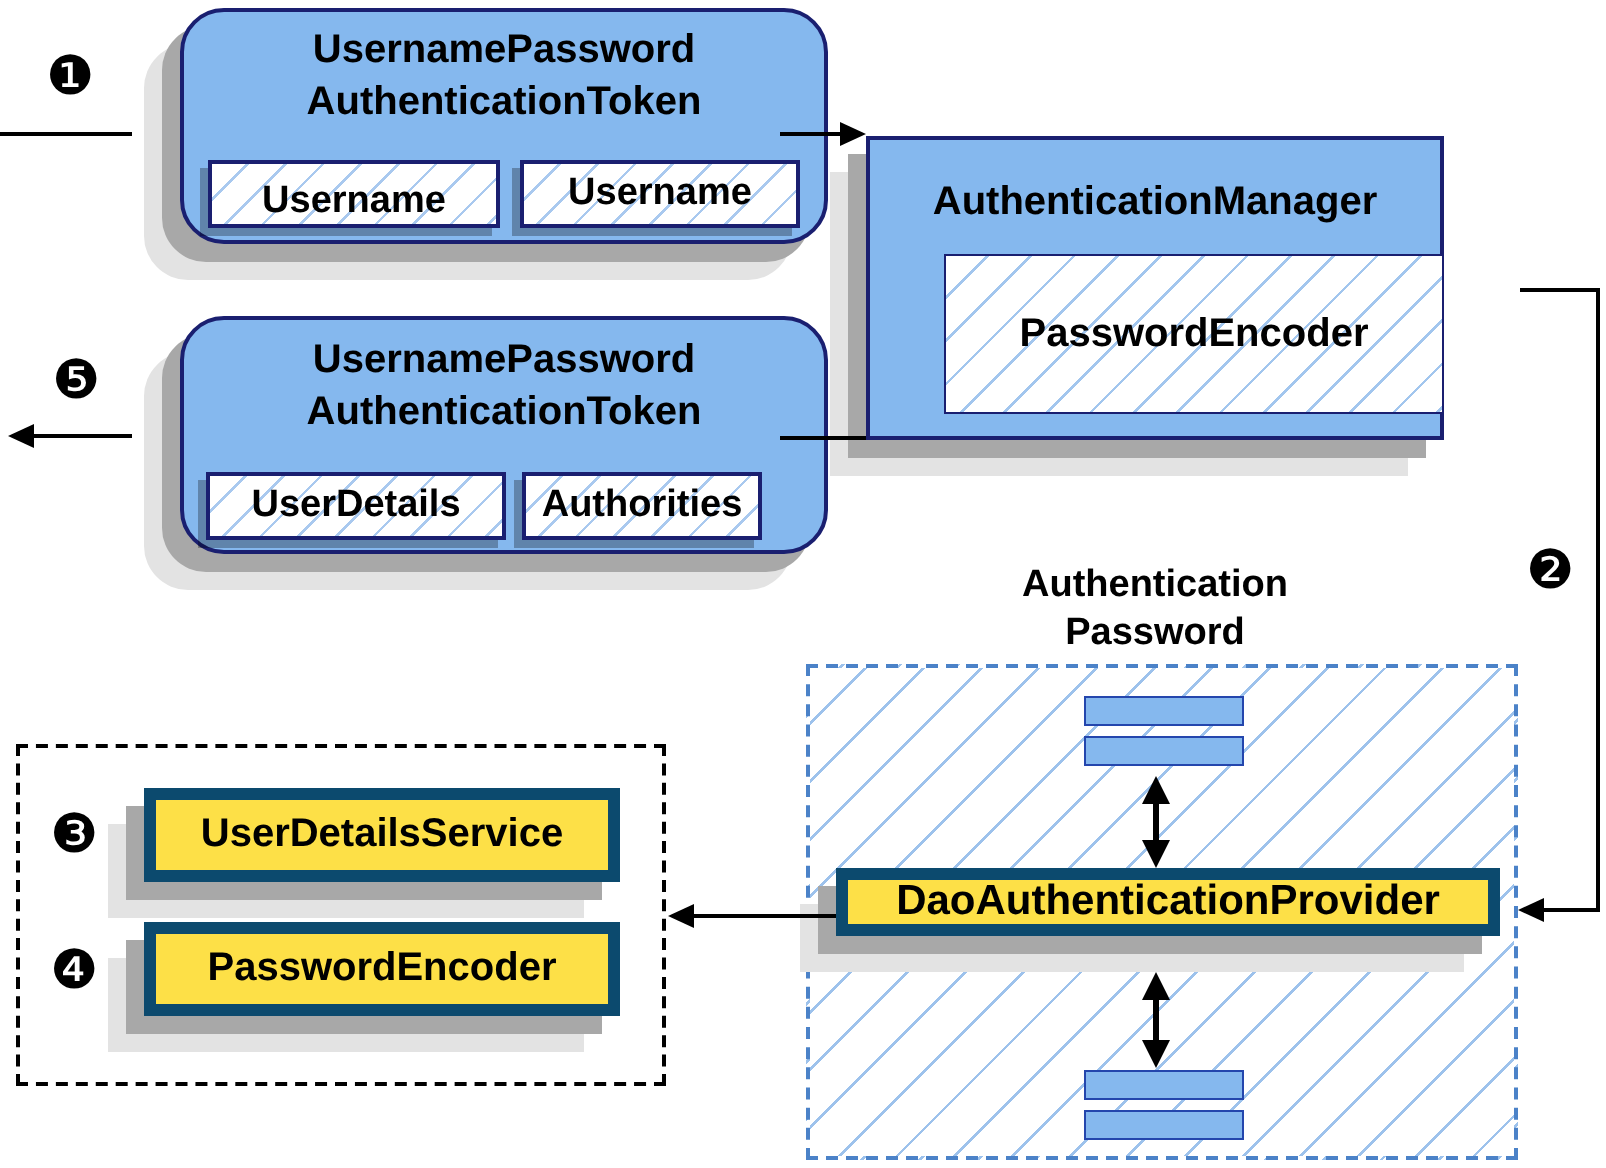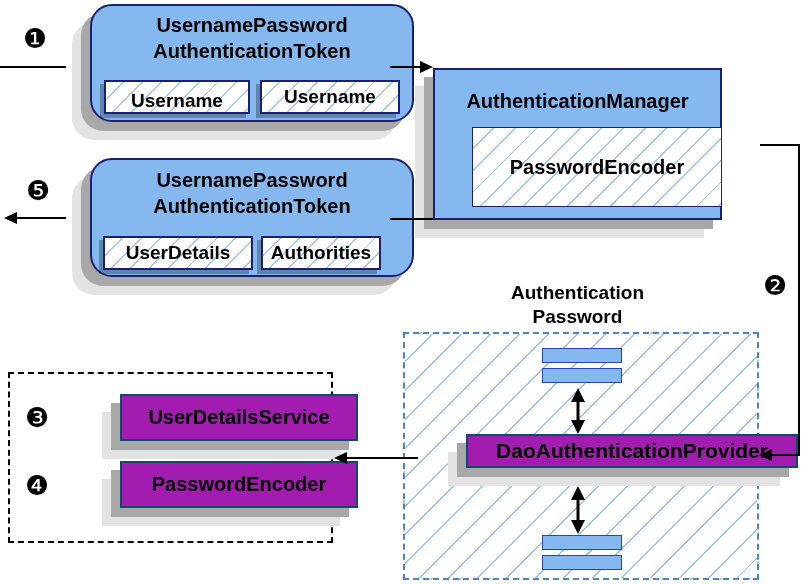--- a/index.html
+++ b/index.html
@@ -43,24 +43,24 @@
     position:absolute;border:2px dashed #4b82c8;
     background:repeating-linear-gradient(135deg,#ffffff 0px,#ffffff 19px,#9dc2ec 19px,#9dc2ec 20.4px);
   }
   .mini-rect{
     position:absolute;width:80px;height:15px;background:#85b8ee;border:1.5px solid #2446ad;
   }
   .group-title{
     position:absolute;text-align:center;font-weight:bold;font-size:19px;line-height:24px;
   }
   .svc-box{
-    position:absolute;background:#a21caf;border:2px solid #0c4a6e;
+    position:absolute;background:#fde047;border:6px solid #0c4a6e;
     box-shadow:-9px 9px 0 #a8a8a8,-18px 18px 0 #e3e3e3;
     display:flex;align-items:center;justify-content:center;
-    font-weight:bold;font-size:20px;margin-left:48px;
+    font-weight:bold;font-size:20px;
   }
   .fields-row-label{font-weight:bold;}
   #connector-overlay{
     position:absolute;left:0;top:0;z-index:6;pointer-events:none;
   }
 </style>
 </head>
 <body>
 
 <div class="canvas">

